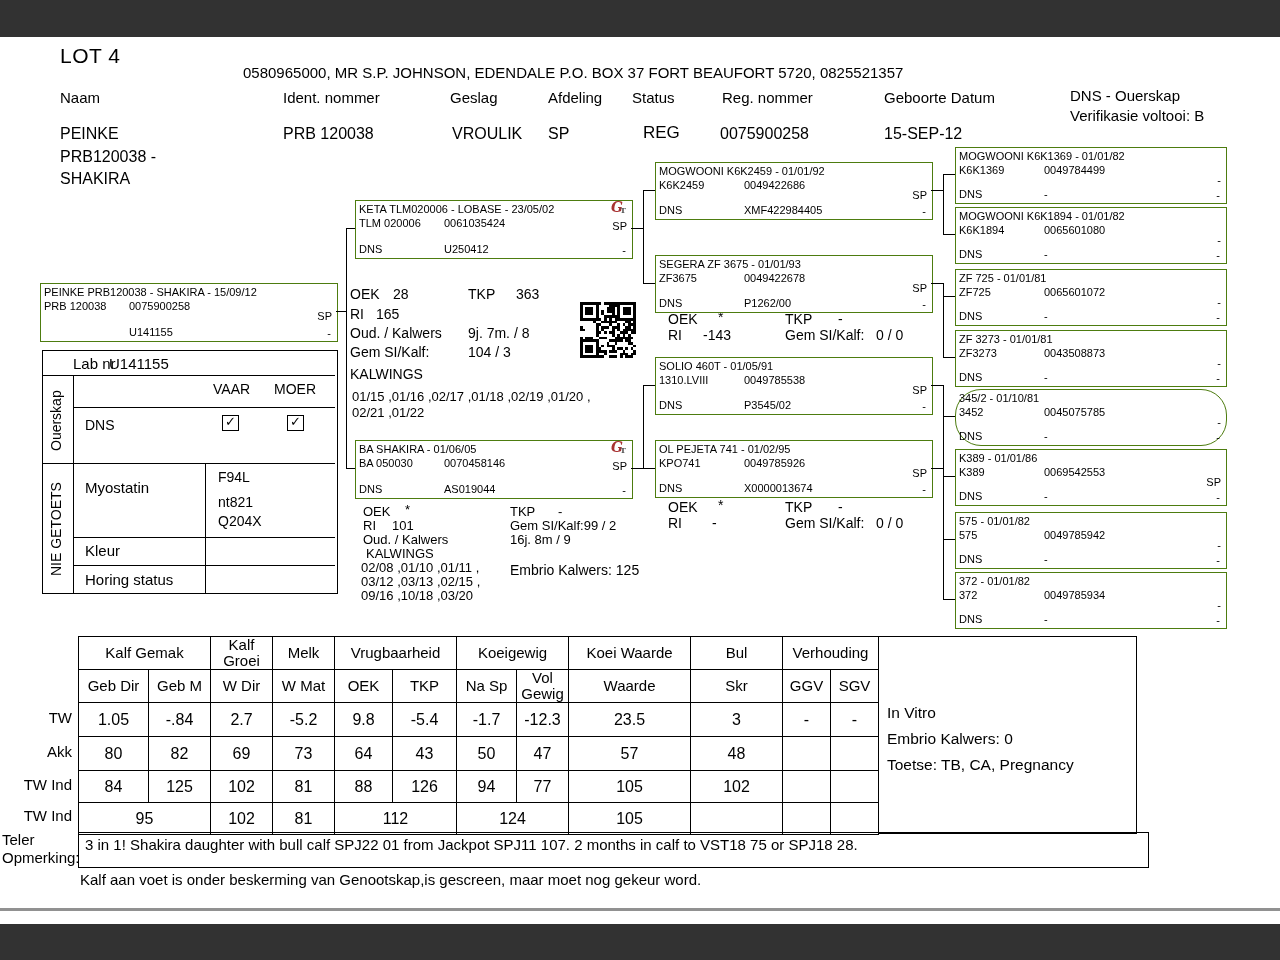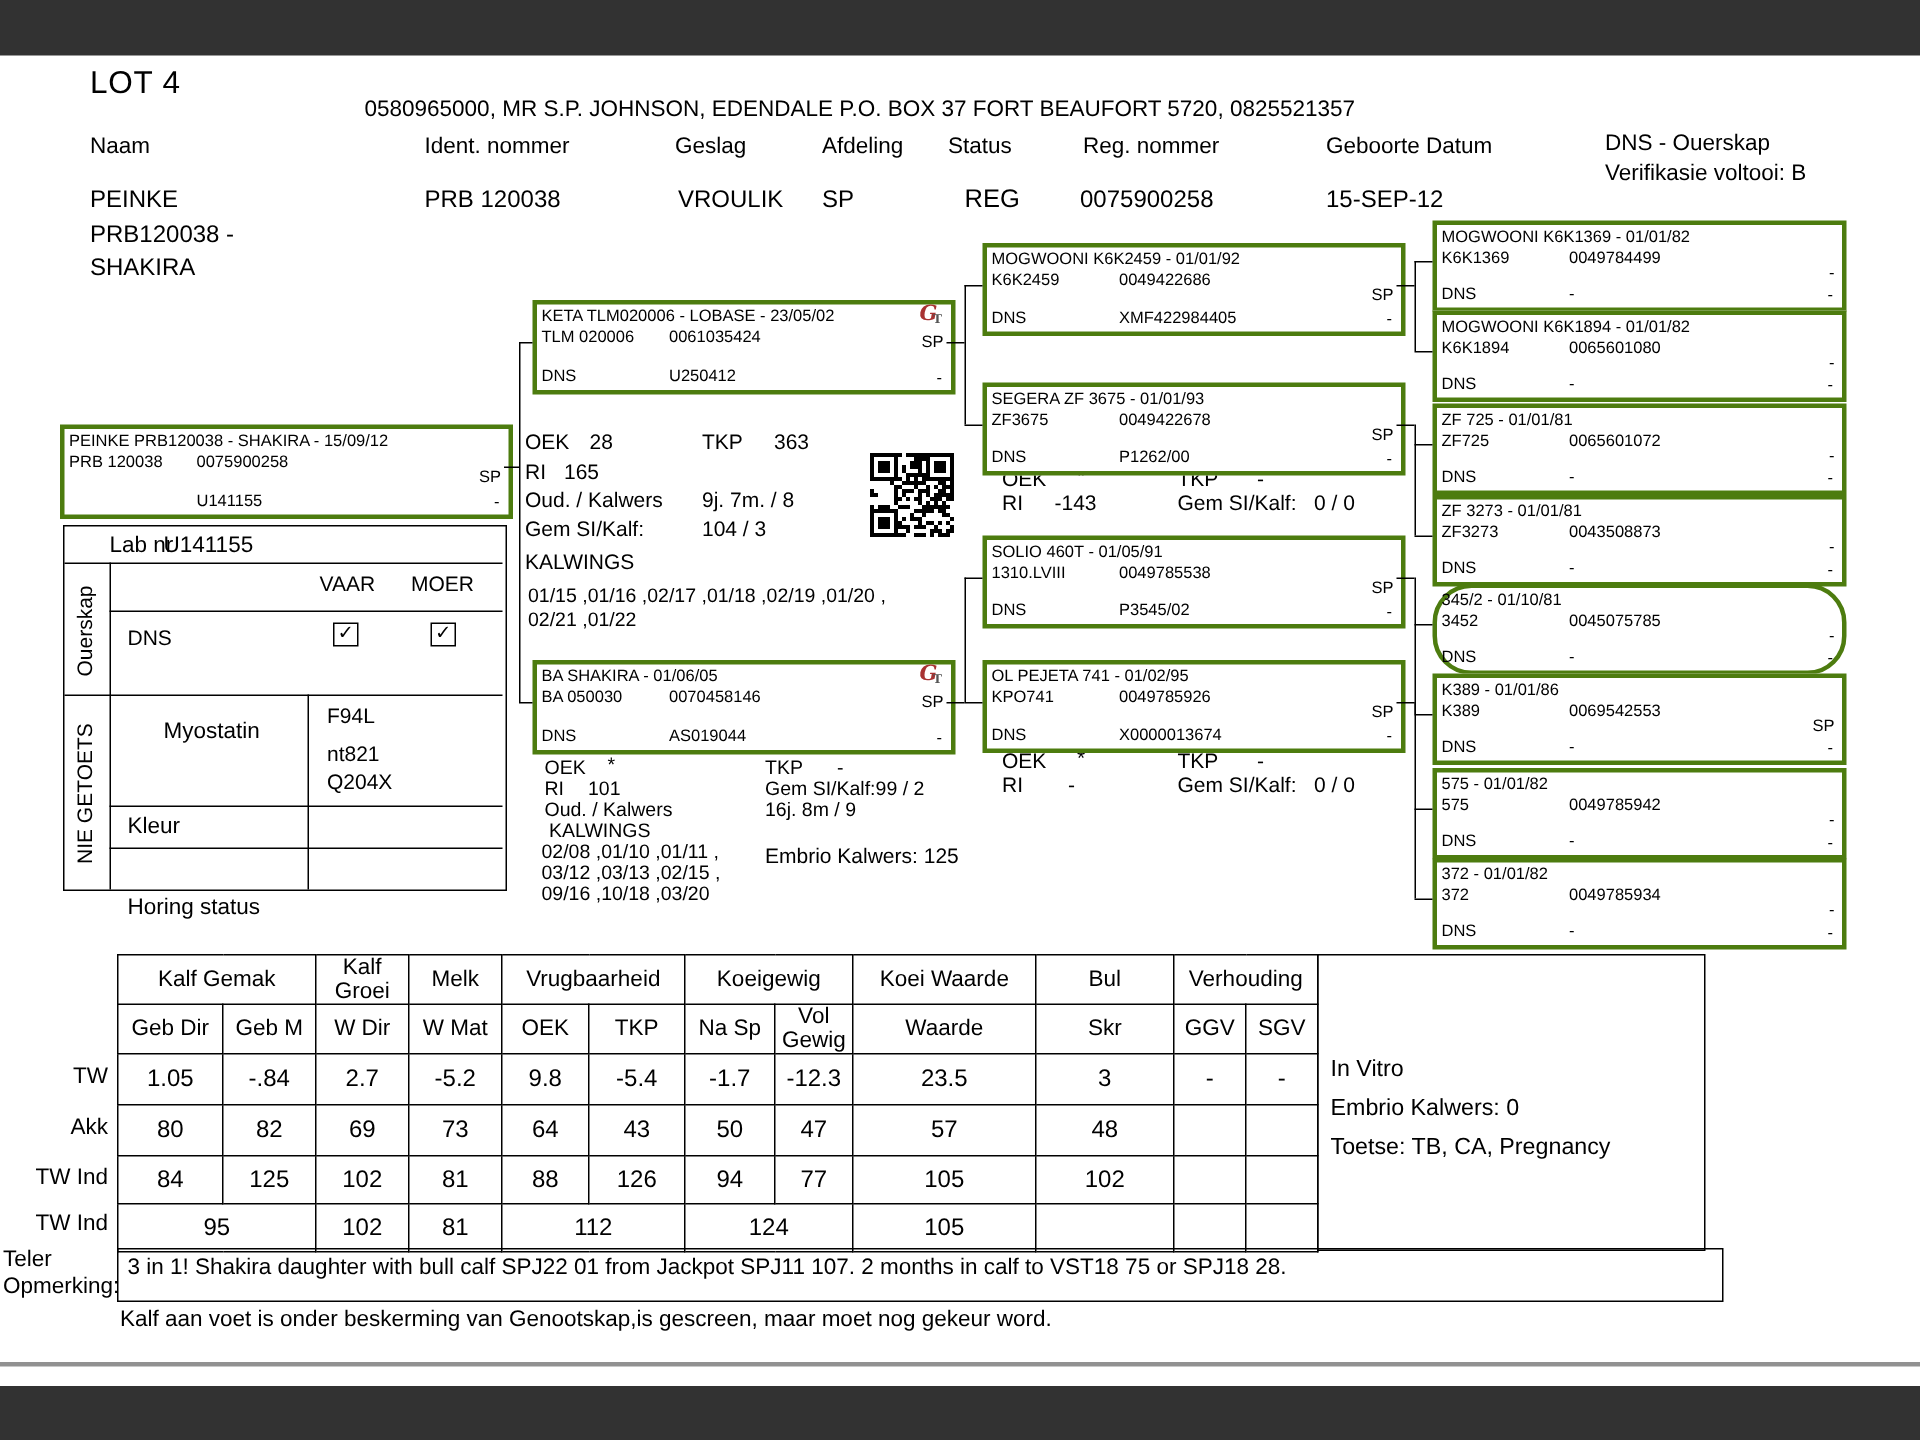--- a/index.html
+++ b/index.html
@@ -4,21 +4,21 @@
 <style>
   html,body{margin:0;padding:0;background:#fff;}
   #page{position:relative;width:1280px;height:960px;background:#fff;overflow:hidden;
         font-family:"Liberation Sans","DejaVu Sans",sans-serif;color:#000;}
   .bar{position:absolute;left:0;width:1280px;background:#323232;}
   .t{position:absolute;white-space:nowrap;color:#000;line-height:1.15;}.fs13{font-size:13px}.fs14{font-size:14px}.fs15{font-size:15px}
   .fs16{font-size:16px}.fs17{font-size:17px}.fs21{font-size:21px;letter-spacing:.5px}
   .line{position:absolute;background:#000;}
   .grayline{position:absolute;background:#919191;}
   
-  .pbox{position:absolute;border:3px solid #4d7c0f;background:#fff;font-size:11px;}
+  .pbox{position:absolute;border:1px solid #4d7c0f;background:#fff;font-size:11px;}
   .pbox span{position:absolute;white-space:nowrap;}
   .pb-title{left:3px;top:2px;}
   .pb-code{left:3px;top:16px;}
   .pb-num{left:88px;top:16px;}
   .pb-sp{right:5px;top:26px;}
   .haslogo .pb-sp{top:19px;}
   .pb-dnsl{left:3px;bottom:3px;}
   .pb-dnsv{left:88px;bottom:3px;}
   .pb-dash{right:6px;bottom:2px;}
   .gt-logo{position:absolute;right:3px;top:0;width:18px;height:15px;}
@@ -81,28 +81,28 @@
     <div class="vlabel" style="left:5px;top:30px;height:80px;">Ouerskap</div>
     <div class="vlabel" style="left:5px;top:116px;height:124px;">NIE GETOETS</div>
     <div class="t fs14" style="left:170px;top:30px;">VAAR</div>
     <div class="t fs14" style="left:231px;top:30px;">MOER</div>
     <div class="line" style="left:30px;top:56px;width:262px;height:1px;"></div>
     <div class="t fs14" style="left:42px;top:66px;">DNS</div>
     <div class="cb" style="left:179px;top:64px;">✓</div>
     <div class="cb" style="left:244px;top:64px;">✓</div>
     <div class="line" style="left:0;top:112px;width:292px;height:1px;"></div>
     <div class="line" style="left:162px;top:112px;width:1px;height:130px;"></div>
-    <div class="t fs15" style="left:42px;top:128px;margin-left:24px;">Myostatin</div>
+    <div class="t fs15" style="left:42px;top:128px;">Myostatin</div>
     <div class="t fs14" style="left:175px;top:118px;">F94L</div>
     <div class="t fs14" style="left:175px;top:143px;">nt821</div>
     <div class="t fs14" style="left:175px;top:162px;">Q204X</div>
     <div class="line" style="left:30px;top:186px;width:262px;height:1px;"></div>
     <div class="t fs15" style="left:42px;top:191px;">Kleur</div>
     <div class="line" style="left:30px;top:214px;width:262px;height:1px;"></div>
-    <div class="t fs15" style="left:42px;top:220px;margin-top:25px;">Horing status</div>
+    <div class="t fs15" style="left:42px;top:220px;">Horing status</div>
   </div>
 
   <div class="t fs14" style="left:350px;top:286px;">OEK</div>
   <div class="t fs14" style="left:393px;top:286px;">28</div>
   <div class="t fs14" style="left:468px;top:286px;">TKP</div>
   <div class="t fs14" style="left:516px;top:286px;">363</div>
   <div class="t fs14" style="left:350px;top:306px;">RI</div>
   <div class="t fs14" style="left:376px;top:306px;">165</div>
   <div class="t fs14" style="left:350px;top:325px;">Oud. / Kalwers</div>
   <div class="t fs14" style="left:468px;top:325px;">9j. 7m.  / 8</div>

